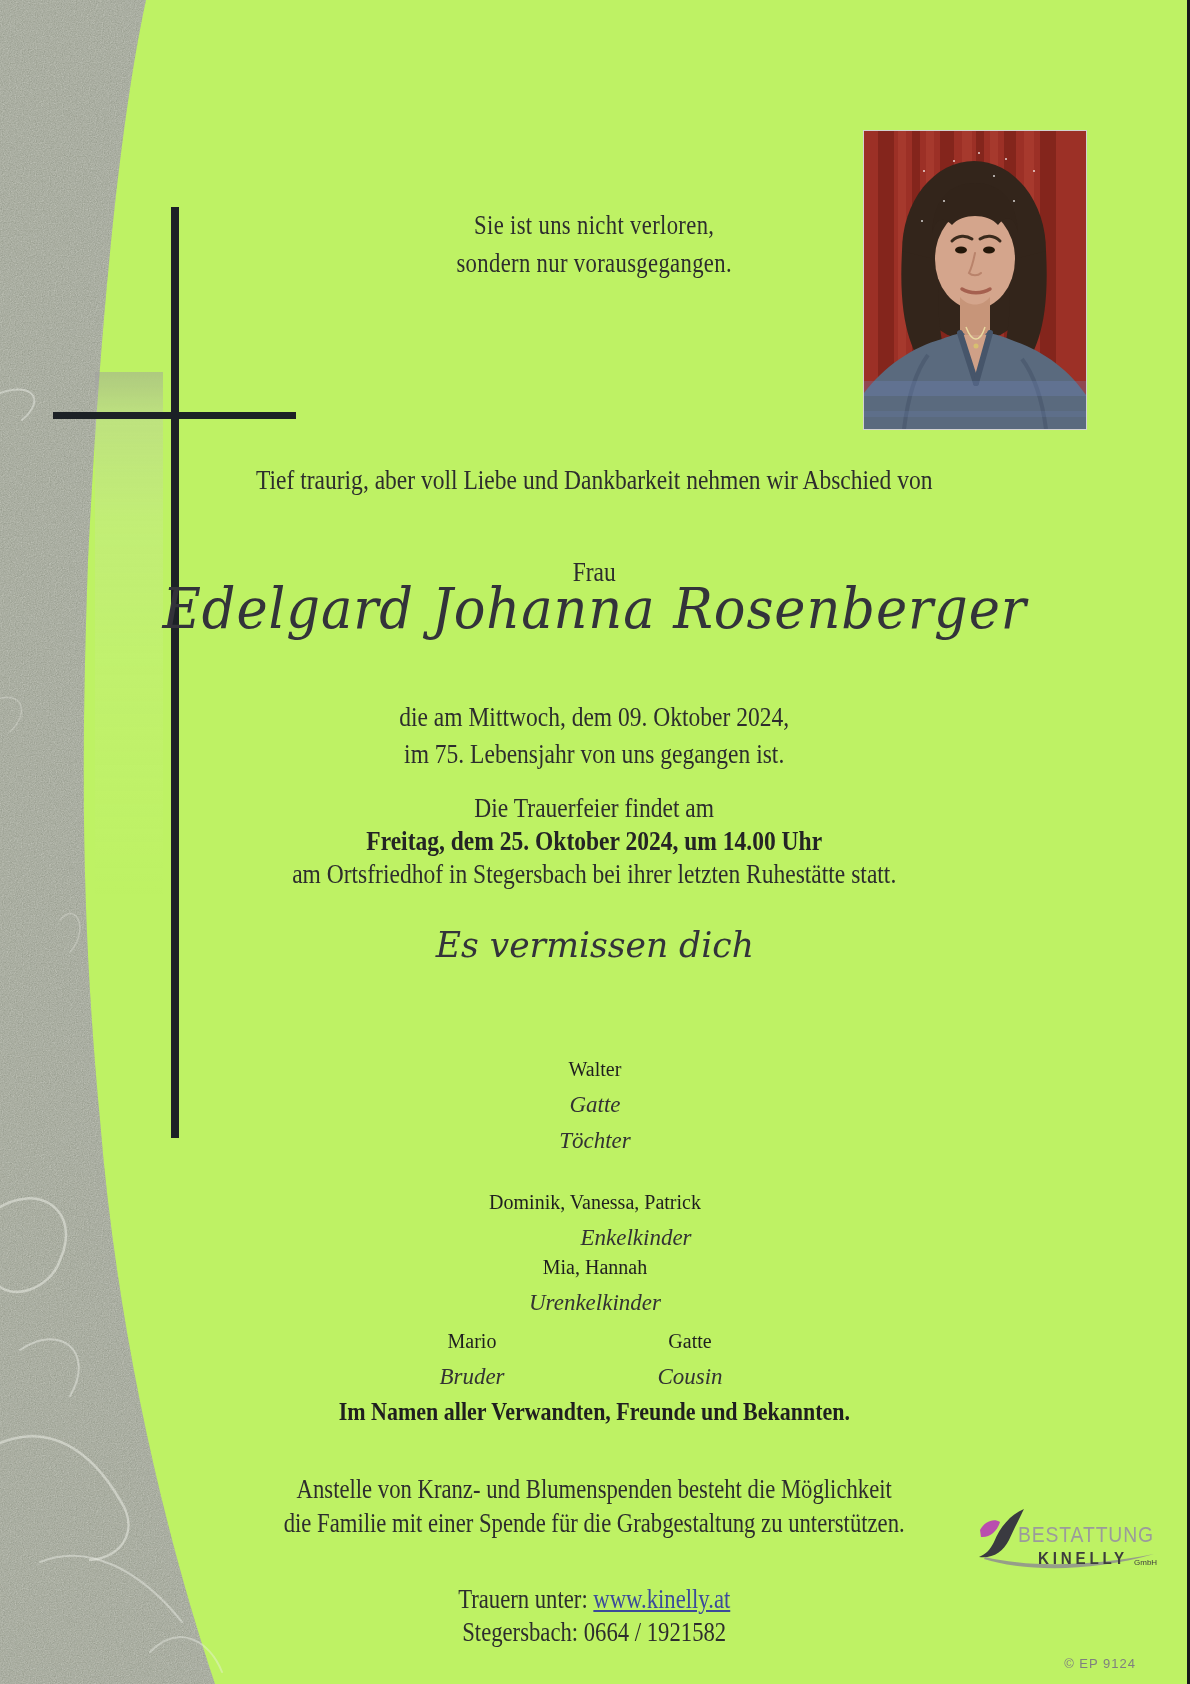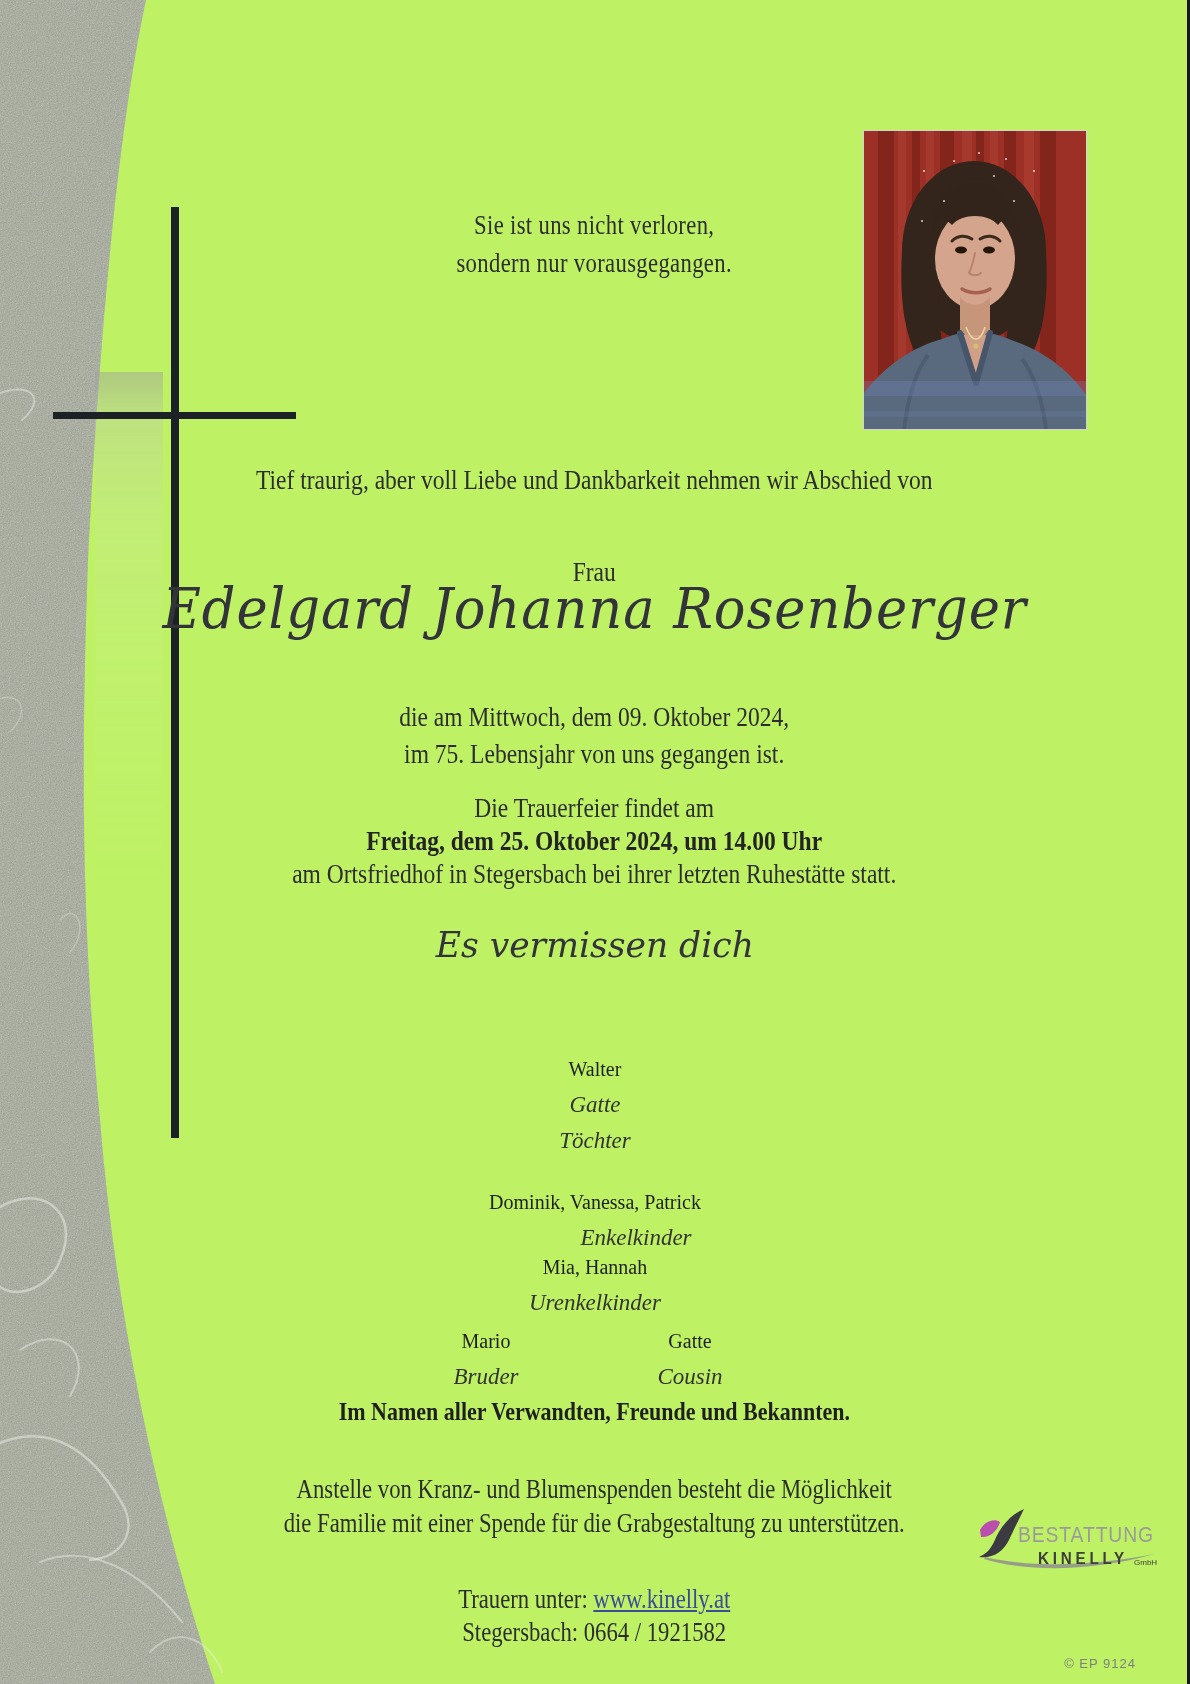--- a/index.html
+++ b/index.html
@@ -24,21 +24,21 @@
   .cer3{top:858px;font-size:28px;}
   .missing{top:924px;font-size:36px;font-style:italic;font-family:"DejaVu Serif",serif;color:#33333a;transform:scaleX(.96);transform-origin:590px 0;}
   .mname{font-size:20px;font-weight:normal;color:#1f1f1f;font-family:"Liberation Serif",serif;}
   .mrel{font-size:23px;font-style:italic;color:#333;}
   .closing{top:1398px;font-size:25px;font-weight:bold;color:#1f1f1f;transform:scaleX(.88);transform-origin:590px 0;}
   .donation{top:1472px;font-size:27px;line-height:34px;}
   .footer1{top:1584px;font-size:27px;}
   .footer2{top:1617px;font-size:27px;}
   .weblink{color:#3b4a9b;text-decoration:underline;text-decoration-color:#3b4a9b;cursor:pointer;}
   .col{position:absolute;text-align:center;}
-  .col1{left:346px;width:280px;}
+  .col1{left:332px;width:280px;}
   .col2{left:550px;width:280px;}
   .cross-v{position:absolute;left:171px;top:207px;width:8px;height:931px;background:#1c2126;}
   .cross-h{position:absolute;left:53px;top:412px;width:243px;height:7px;background:#1c2126;}
   .gray-band{
     position:absolute;left:95px;top:372px;width:68px;height:660px;
     background:linear-gradient(180deg,rgba(158,158,158,.48) 0%,rgba(190,190,190,.30) 7%,rgba(215,215,215,.16) 22%,rgba(235,235,235,.07) 45%,rgba(245,245,245,0) 80%);
   }
   .photo{
     position:absolute;left:863px;top:130px;width:222px;height:298px;
     border:1px solid #d2d2d0;box-sizing:content-box;background:#9c3026;

